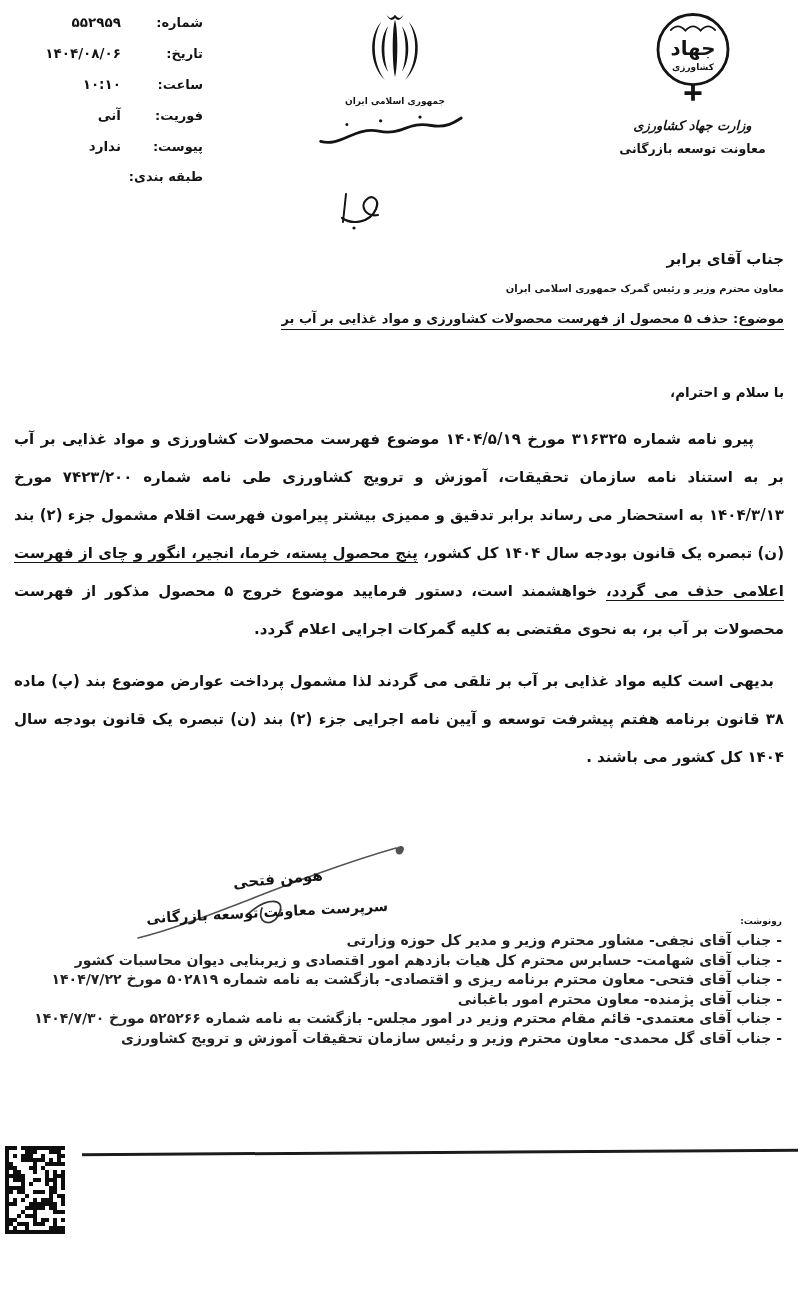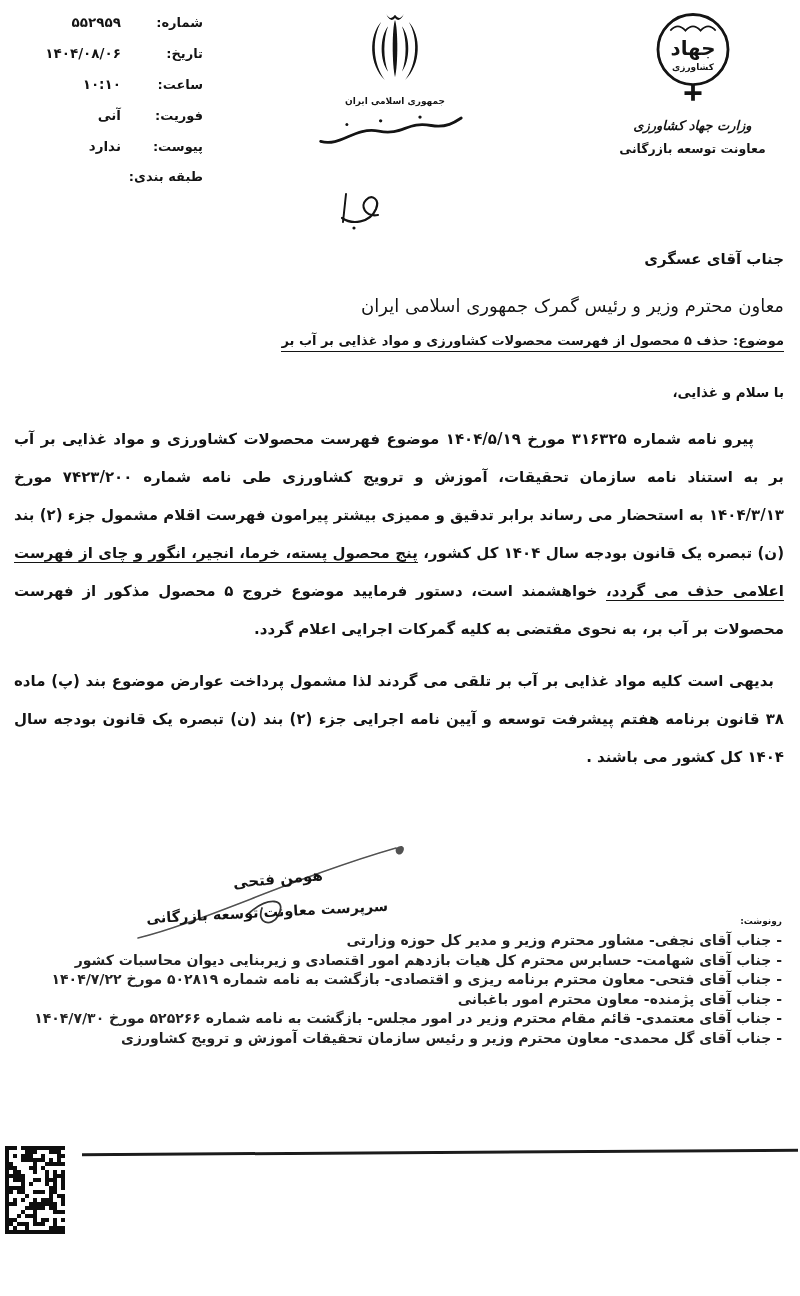--- a/index.html
+++ b/index.html
@@ -24,21 +24,21 @@
   .emblem-caption{font-size:9px;font-weight:700;letter-spacing:1px;margin-top:2px;}
   .swoosh{margin-top:6px;}
   .bismillah{position:absolute;top:178px;left:330px;}
   
   .org{position:absolute;top:6px;left:595px;width:195px;text-align:center;}
   .org-ministry{font-size:13px;font-weight:700;font-style:italic;margin-top:2px;letter-spacing:.5px;}
   .org-dept{font-size:12.5px;font-weight:700;margin-top:8px;}
   
   .recipient{position:absolute;top:250px;right:16px;left:16px;text-align:right;}
   .rcpt-1{font-size:15px;font-weight:700;}
-  .rcpt-2{font-size:18px;font-weight:400;margin-top:27px;}
+  .rcpt-2{font-size:10px;font-weight:700;margin-top:15px;}
   .subject{font-size:13px;font-weight:700;margin-top:17px;display:inline-block;
            border-bottom:1.6px solid #1c1c1e;padding-bottom:3px;}
   .subject-row{text-align:right;}
   
   .salutation{position:absolute;top:384px;right:16px;font-size:13.5px;font-weight:700;}
   .para{position:absolute;right:16px;left:14px;font-size:15px;font-weight:700;
         line-height:38px;text-align:justify;direction:rtl;}
   .p1{top:420px;text-indent:30px;}
   .p2{top:662px;text-indent:10px;}
   .p1 .ul{border-bottom:1.6px solid #1c1c1e;}
@@ -124,28 +124,28 @@
       <path class="ink" d="M26 26 q8 -9 16 0 q8 -9 16 0 q8 -9 16 0" fill="none" stroke-width="1.8"></path>
       <text x="50" y="52" text-anchor="middle" font-size="21" font-weight="bold" fill="#1c1c1e" font-family="DejaVu Sans, sans-serif">جهاد</text>
       <text x="50" y="68" text-anchor="middle" font-size="9.5" font-weight="bold" fill="#1c1c1e" font-family="DejaVu Sans, sans-serif">کشاورزی</text>
       <path class="ink" d="M50 83 L50 100 M41 92 L59 92" fill="none" stroke-width="4"></path>
     </svg>
     <div class="org-ministry">وزارت جهاد کشاورزی</div>
     <div class="org-dept">معاونت توسعه بازرگانی</div>
   </div>
 
   <div class="recipient">
-    <div class="rcpt-1">جناب آقای عسگری</div>
+    <div class="rcpt-1">جناب آقای برابر</div>
     <div class="rcpt-2">معاون محترم وزیر و رئیس گمرک جمهوری اسلامی ایران</div>
     <div class="subject-row">
       <span class="subject">موضوع: حذف ۵ محصول از فهرست محصولات کشاورزی و مواد غذایی بر آب بر</span>
     </div>
   </div>
 
-  <div class="salutation">با سلام و غذایی،</div>
+  <div class="salutation">با سلام و احترام،</div>
 
   <div class="para p1"><span>پیرو نامه شماره ۳۱۶۳۲۵ مورخ ۱۴۰۴/۵/۱۹ موضوع فهرست محصولات کشاورزی و مواد غذایی بر آب بر به استناد نامه سازمان تحقیقات، آموزش و ترویج کشاورزی طی نامه شماره ۷۴۲۳/۲۰۰ مورخ ۱۴۰۴/۳/۱۳ به استحضار می رساند برابر تدقیق و ممیزی بیشتر پیرامون فهرست اقلام مشمول جزء (۲) بند (ن) تبصره یک قانون بودجه سال ۱۴۰۴ کل کشور، </span><span class="ul">پنج محصول پسته، خرما، انجیر، انگور و چای از فهرست اعلامی حذف می گردد،</span><span> خواهشمند است، دستور فرمایید موضوع خروج ۵ محصول مذکور از فهرست محصولات بر آب بر، به نحوی مقتضی به کلیه گمرکات اجرایی اعلام گردد.</span></div>
 
   <div class="para p2">بدیهی است کلیه مواد غذایی بر آب بر تلقی می گردند لذا مشمول پرداخت عوارض موضوع بند (پ) ماده ۳۸ قانون برنامه هفتم پیشرفت توسعه و آیین نامه اجرایی جزء (۲) بند (ن) تبصره یک قانون بودجه سال ۱۴۰۴ کل کشور می باشند .</div>
 
   <div class="sig">
     <svg class="sig-stroke" width="300" height="110" viewBox="0 0 300 110">
       <path d="M10 102 C70 88 170 40 268 12" fill="none" stroke="#55555a" stroke-width="1.6" stroke-linecap="round"></path>
       <path d="M268 12 c5 -4 10 -2 7 4 c-3 5 -9 2 -7 -4 Z" fill="#55555a"></path>
       <path d="M120 78 C140 60 160 62 150 80 C144 91 128 88 134 72" fill="none" stroke="#3a3a3e" stroke-width="1.8" stroke-linecap="round"></path>

